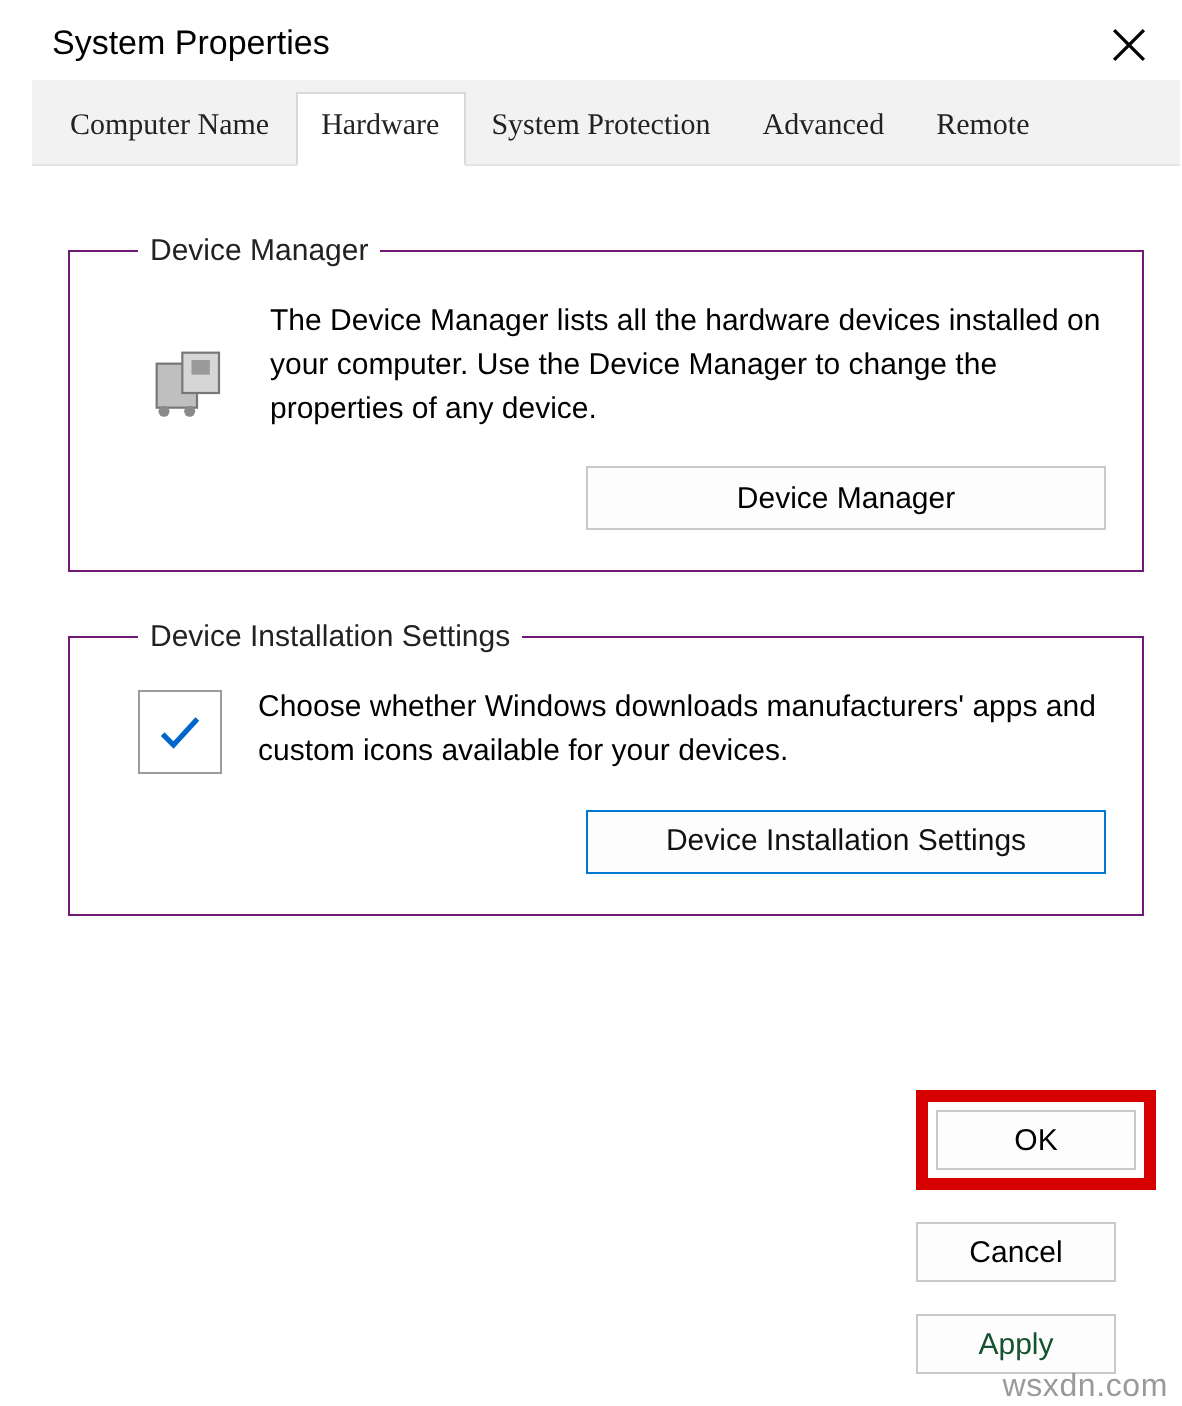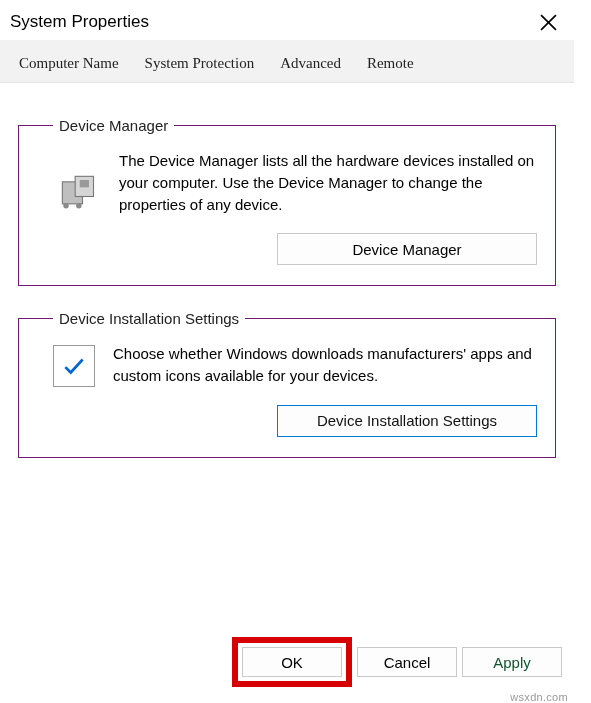--- a/index.html
+++ b/index.html
@@ -102,56 +102,58 @@
     border: 1px solid #9a9a9a;
     display: flex; align-items: center; justify-content: center;
     flex: 0 0 42px;
   }
   .checkbox-ico svg { width: 26px; height: 26px; }
   .dialog-buttons {
     position: absolute;
     bottom: 6px;
     right: 8px;
     display: flex;
-    gap: 5px;
-    align-items: center;
+    gap: 16px;
+    align-items: flex-start;
     padding: 10px 4px;
+    flex-direction: column;
   }
   .dialog-buttons button.win { min-width: 100px; height: 30px; font-size: 15px; }
   .ok-wrap {
     border: 6px solid #d70000;
     padding: 4px;
   }
   button.win.disabled { color: #14532d; }
   .watermark {
     position: absolute;
     bottom: 0; right: 6px;
-    font-size: 11px;
+    font-size: 16px;
     color: #9a9a9a;
     letter-spacing: 0.3px;
     text-align: center;
   }
-  .root { position: relative; width: 574px; height: 703px; }
+  .root { position: relative; width: 574px; height: 703px; margin-left: 16px; }
 </style>
 </head>
 <body>
 <div class="root">
 
 <div class="titlebar">
   <div class="title">System Properties</div>
   <div class="close-btn">
     <svg viewBox="0 0 16 16">
       <line x1="1" y1="1" x2="15" y2="15" stroke="#000" stroke-width="1.6"></line>
       <line x1="15" y1="1" x2="1" y2="15" stroke="#000" stroke-width="1.6"></line>
     </svg>
   </div>
 </div>
 
 <div class="tabstrip">
   <div class="tab">Computer Name</div>
+  <div class="tab active">Hardware</div>
   <div class="tab">System Protection</div>
   <div class="tab">Advanced</div>
   <div class="tab">Remote</div>
 </div>
 
 <div class="content">
 
   <fieldset class="group">
     <legend>Device Manager</legend>
     <div class="row">

